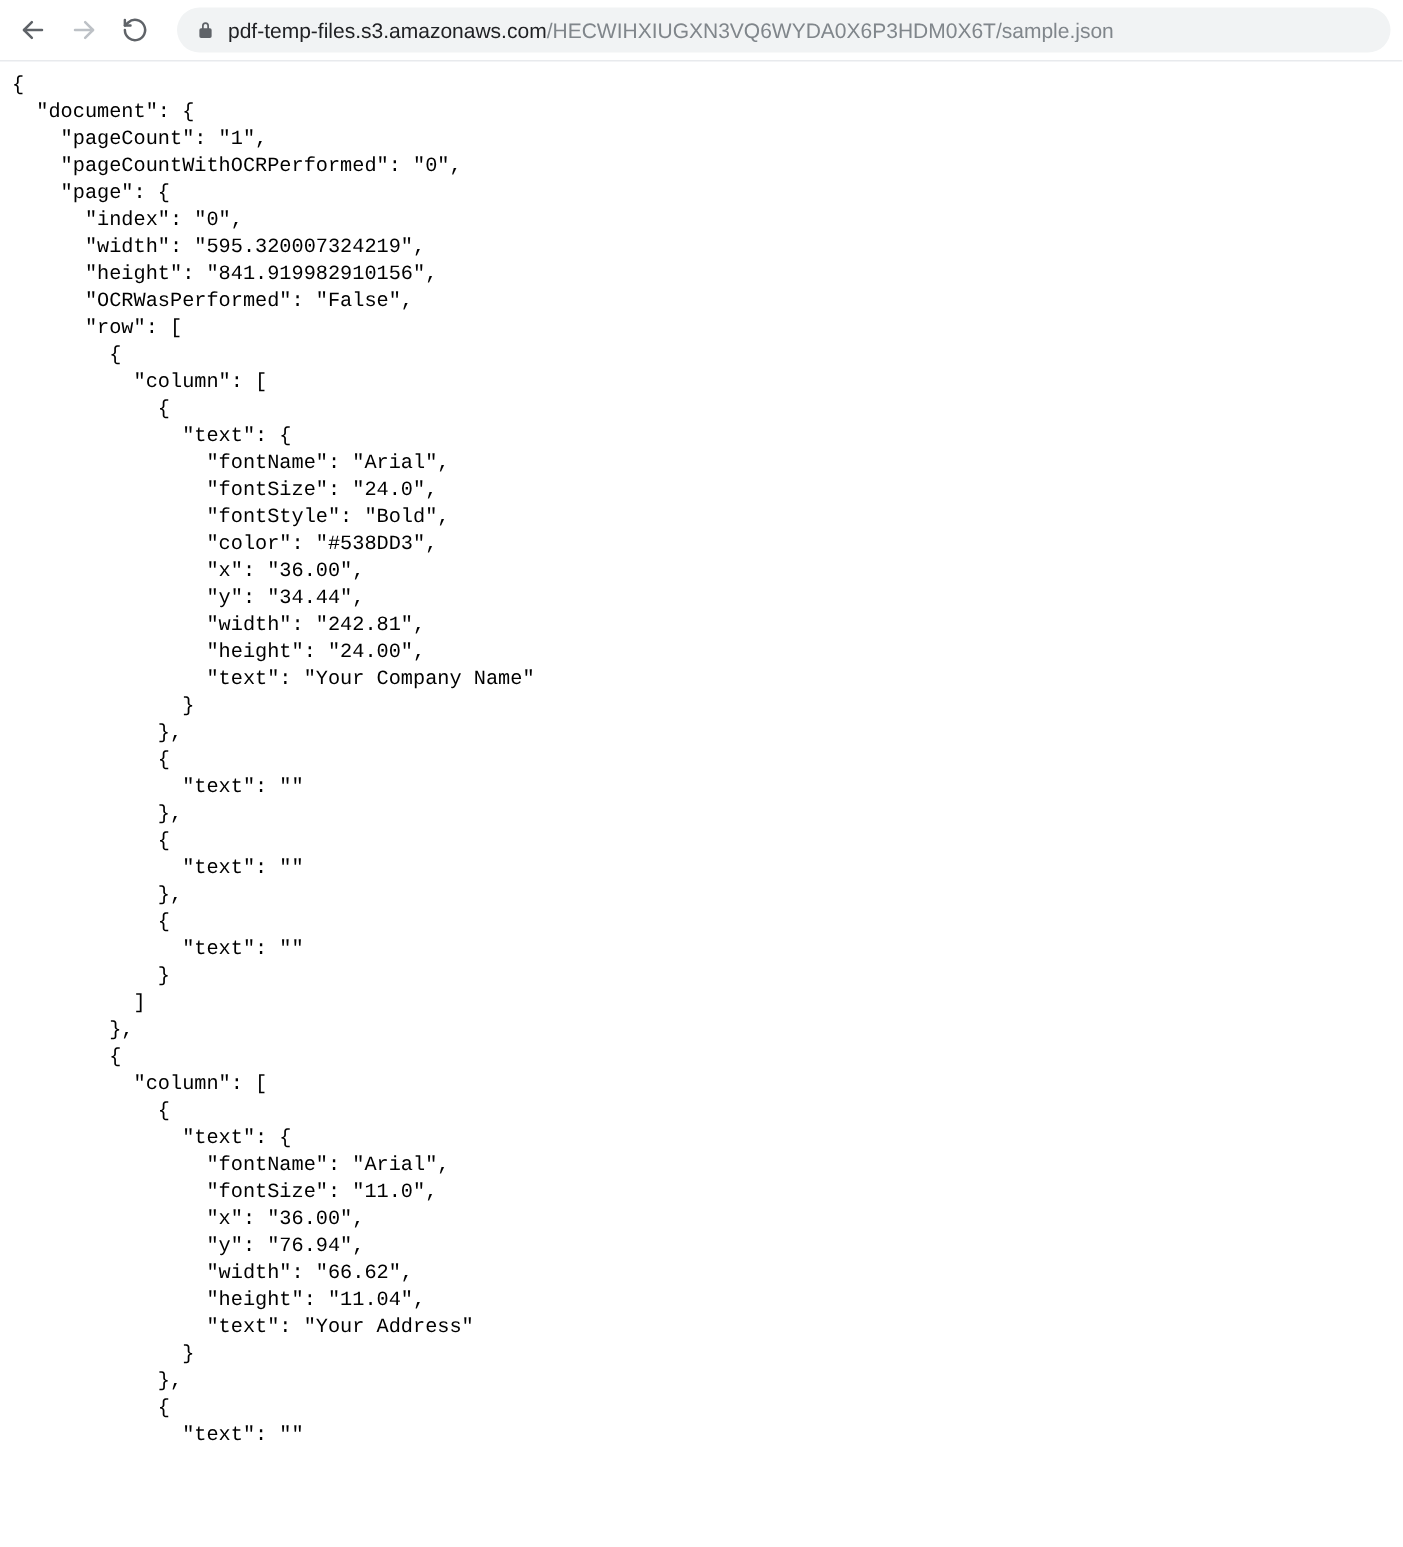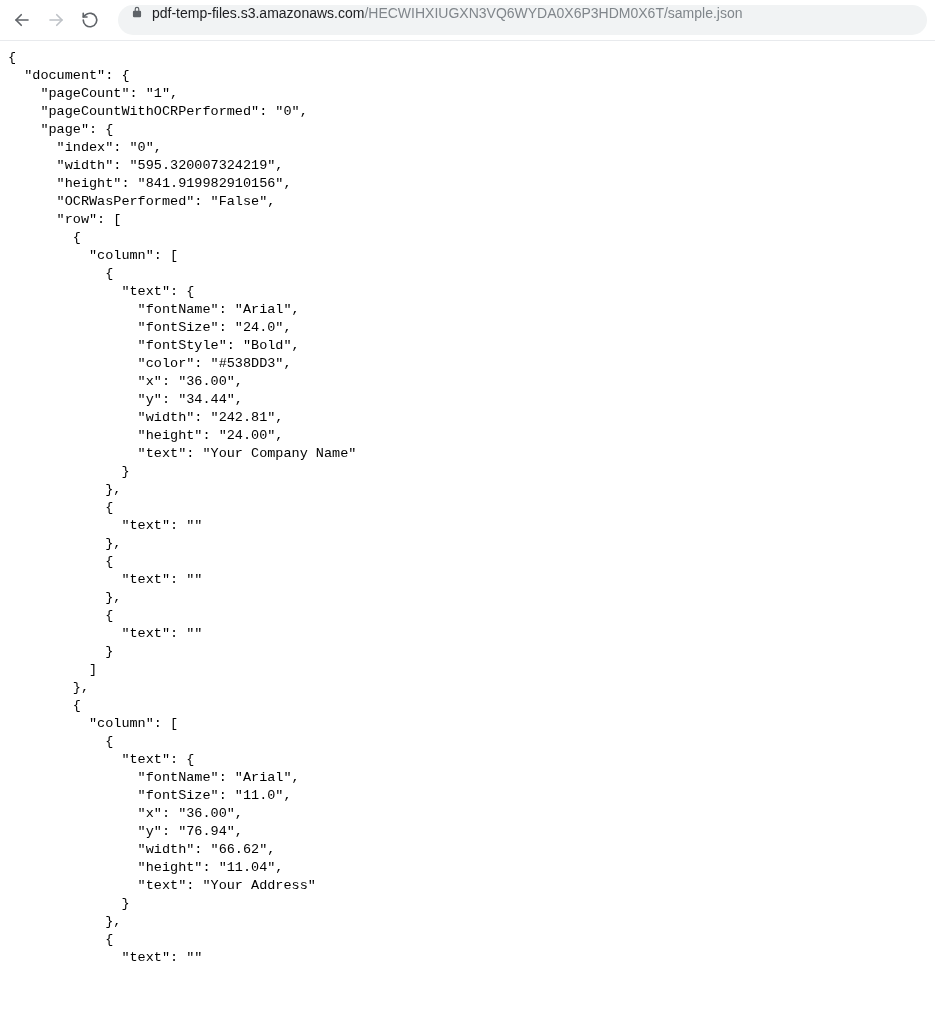--- a/index.html
+++ b/index.html
@@ -27,21 +27,21 @@
     color: #5f6368;
   }
   .nav-btn.disabled { color: #bdc1c6; cursor: default; }
   .nav-btn svg { width: 18px; height: 18px; }
   .address-bar {
     flex: 1;
     height: 30px;
     background: #f1f3f4;
     border-radius: 15px;
     display: flex;
-    align-items: flex-start;
+    align-items: center;
     padding: 0 12px;
     margin-left: 8px;
     gap: 8px;
     font-size: 14px;
     color: #202124;
     overflow: hidden;
   }
   .lock-icon { width: 14px; height: 14px; color: #5f6368; flex-shrink: 0; }
   .url-text { white-space: nowrap; overflow: hidden; }
   .url-domain { color: #202124; }

